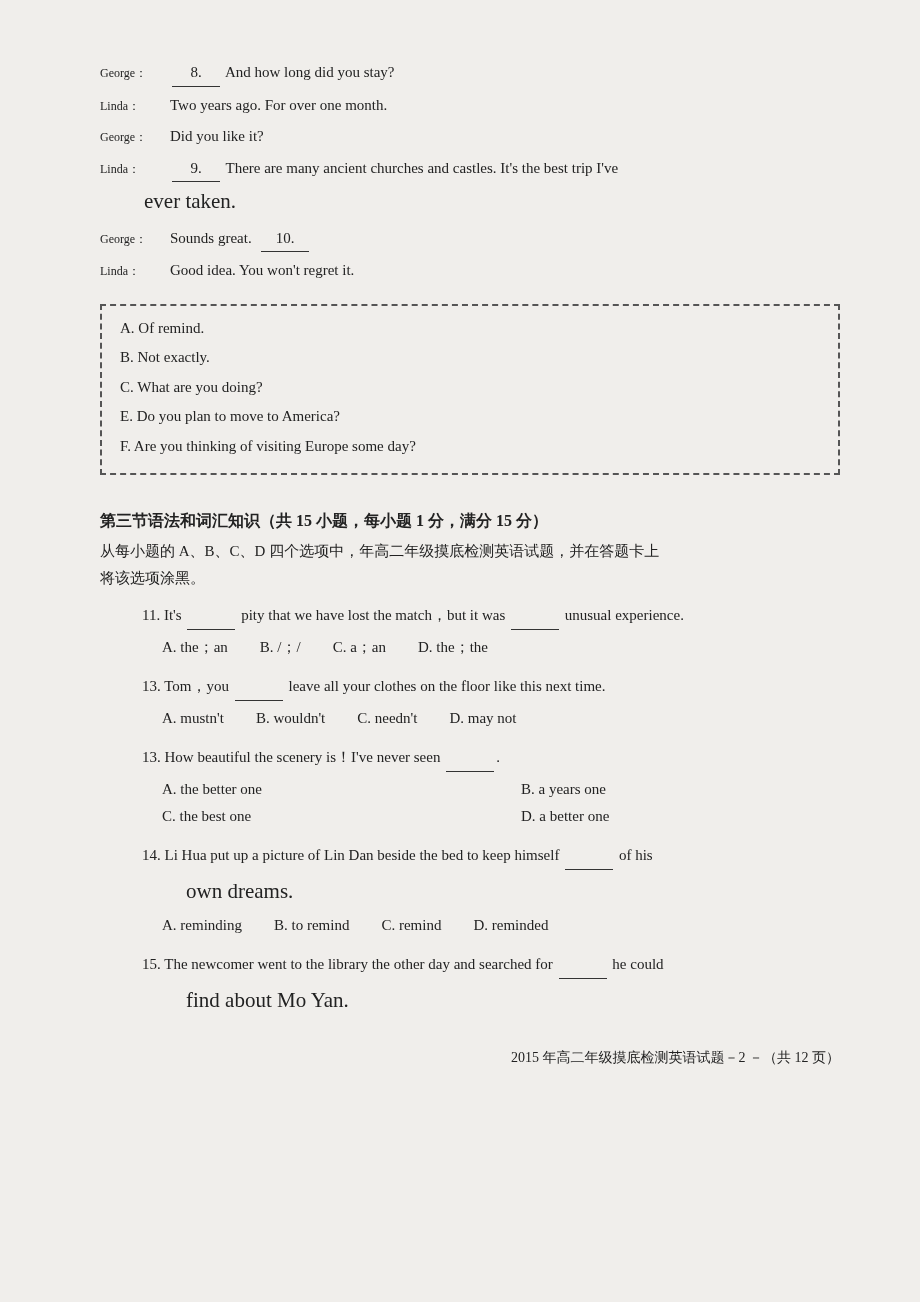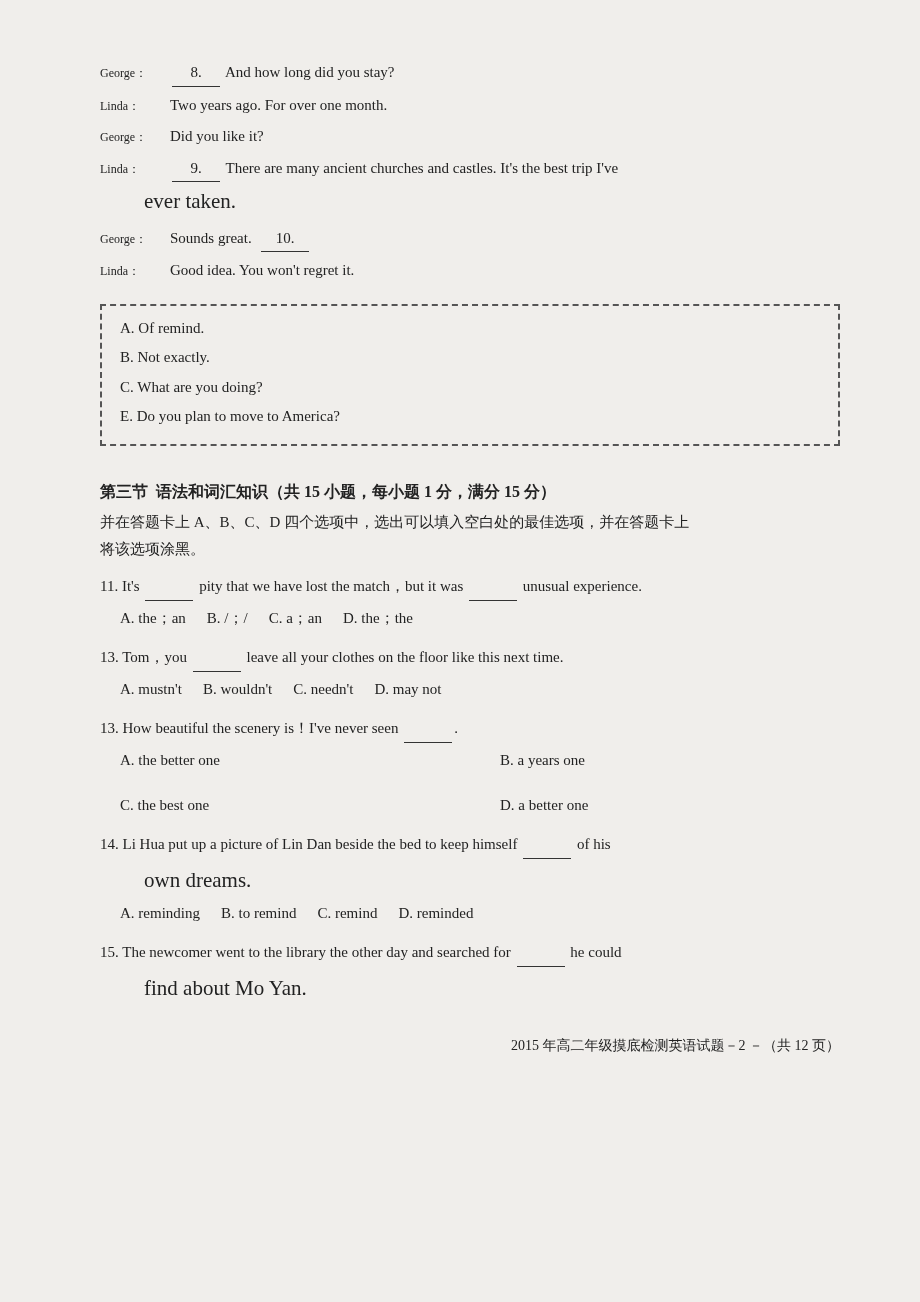--- a/index.html
+++ b/index.html
@@ -53,51 +53,51 @@
       margin-bottom: 4px;
       font-size: 15px;
       line-height: 1.7;
     }
     .section-title {
       font-size: 16px;
       font-weight: bold;
       margin: 18px 0 6px 0;
       display: flex;
       align-items: center;
-      gap: 8px;
     }
     .section-title .cn-label {
       font-weight: bold;
       font-size: 16px;
     }
     .section-desc {
       font-size: 15px;
       margin-bottom: 10px;
       line-height: 1.8;
     }
     .question-block {
       margin-bottom: 12px;
+      margin-left: 42px;
     }
     .question-text {
       font-size: 15px;
       line-height: 1.8;
       margin-bottom: 4px;
     }
     .choices-row {
       display: flex;
-      gap: 21px;
+      gap: 32px;
       margin-left: 20px;
       font-size: 15px;
       line-height: 1.8;
       flex-wrap: wrap;
     }
     .choices-col {
       display: grid;
       grid-template-columns: 1fr 1fr;
-      gap: 18px 40px;
+      gap: 0 40px;
       margin-left: 20px;
       font-size: 15px;
       line-height: 1.8;
     }
     .footer-center {
       text-align: right;
       margin-top: 30px;
       font-size: 14px;
     }
     .continued-indent {
@@ -163,29 +163,30 @@
     <span class="dialog-text">Good idea. You won't regret it.</span>
   </div>
 </div>
 
 
 <div class="options-box">
   <div class="option-item">A. Of remind.</div>
   <div class="option-item">B. Not exactly.</div>
   <div class="option-item">C. What are you doing?</div>
   <div class="option-item">E. Do you plan to move to America?</div>
+  <div class="option-item">F. Are you thinking of visiting Europe some day?</div>
 </div>
 
 
 <div class="section-title">
   <span class="cn-label">第三节</span>
   <span>语法和词汇知识（共 15 小题，每小题 1 分，满分 15 分）</span>
 </div>
 <div class="section-desc">
-  <span>并在答题卡上 A、B、C、D 四个选项中，选出可以填入空白处的最佳选项，并在答题卡上</span><br>
+  <span>从每小题的 A、B、C、D 四个选项中，年高二年级摸底检测英语试题，并在答题卡上</span><br>
   <span>将该选项涂黑。</span>
 </div>
 
 
 <div class="question-block">
   <div class="question-text">
     11. It's <span class="blank">&nbsp;&nbsp;&nbsp;&nbsp;&nbsp;&nbsp;</span> pity that we have lost the match，but it was <span class="blank">&nbsp;&nbsp;&nbsp;&nbsp;&nbsp;&nbsp;</span> unusual experience.
   </div>
   <div class="choices-row">
     <span>A. the；an</span>

